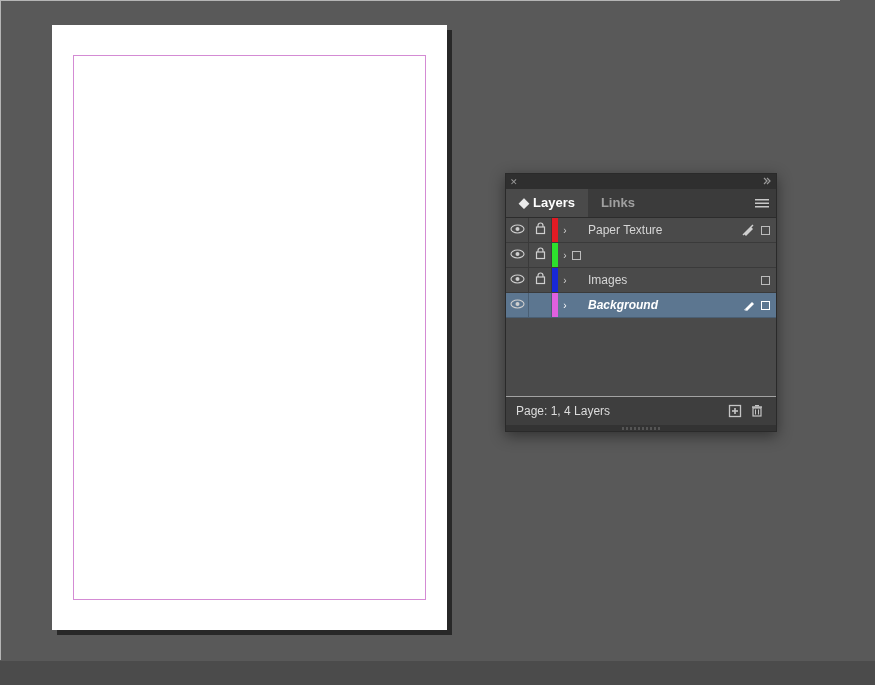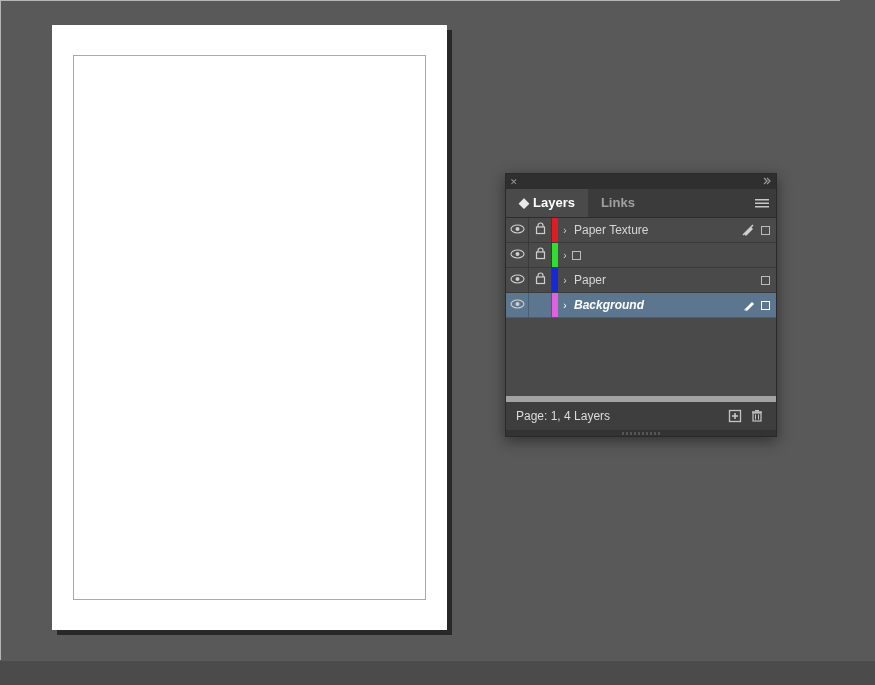--- a/index.html
+++ b/index.html
@@ -172,20 +172,21 @@
     font-size: 10px;
     color: #cfcfcf;
     cursor: pointer;
   }
   .layer-row.selected .expand-arrow { color: #fff; }
   .layer-name {
     flex: 1;
     padding-left: 2px;
     white-space: nowrap;
     overflow: hidden;
+    margin-left: 14px;
   }
   .layer-name.bold { font-weight: bold; font-style: italic; }
   .layer-icons {
     display: flex;
     align-items: center;
     gap: 6px;
     padding-right: 6px;
   }
   .sel-box {
     width: 9px;
@@ -196,21 +197,21 @@
   .layer-row.selected .sel-box { border-color:#fff; }
   .pen-icon, .crossed-pencil-icon {
     color: #d0d0d0;
     display: inline-flex;
   }
   .layer-row.selected .pen-icon { color:#fff; }
 
   .panel-footer {
     height: 28px;
     background: #3e3e3e;
-    border-top: 6px solid #a3a3a3;
+    border-top: 1px solid #a3a3a3;
     display: flex;
     align-items: center;
     padding: 0 8px 0 10px;
     font-size: 12px;
     color: #dcdcdc;
   }
   .panel-footer .spacer { flex: 1; }
   .footer-btn {
     width: 22px;
     height: 22px;
@@ -330,21 +331,21 @@
             </svg></span>
         </div>
         <div class="lock-cell">
           <span><svg width="11" height="13">
               <rect x="1.5" y="5" width="8" height="6.5" stroke="#cfcfcf" stroke-width="1.2" fill="none"></rect>
               <path d="M3 5 V3.5 a2.5 2.5 0 0 1 5 0 V5" stroke="#cfcfcf" stroke-width="1.2" fill="none"></path>
             </svg></span>
         </div>
         <div class="color-swatch" style="background:#1828d8"></div>
         <div class="expand-arrow">›</div>
-        <div class="layer-name ">Paper</div>
+        <div class="layer-name ">Images</div>
         <div class="layer-icons">
           <span class="sel-box"></span>
         </div>
       </div>
       <div class="layer-row selected">
         <div class="eye-cell">
           <span><svg width="15" height="10">
               <ellipse cx="7.5" cy="5" rx="6.5" ry="4" stroke="#cfcfcf" stroke-width="1.1" fill="none"></ellipse>
               <circle cx="7.5" cy="5" r="2" fill="#cfcfcf"></circle>
             </svg></span>

